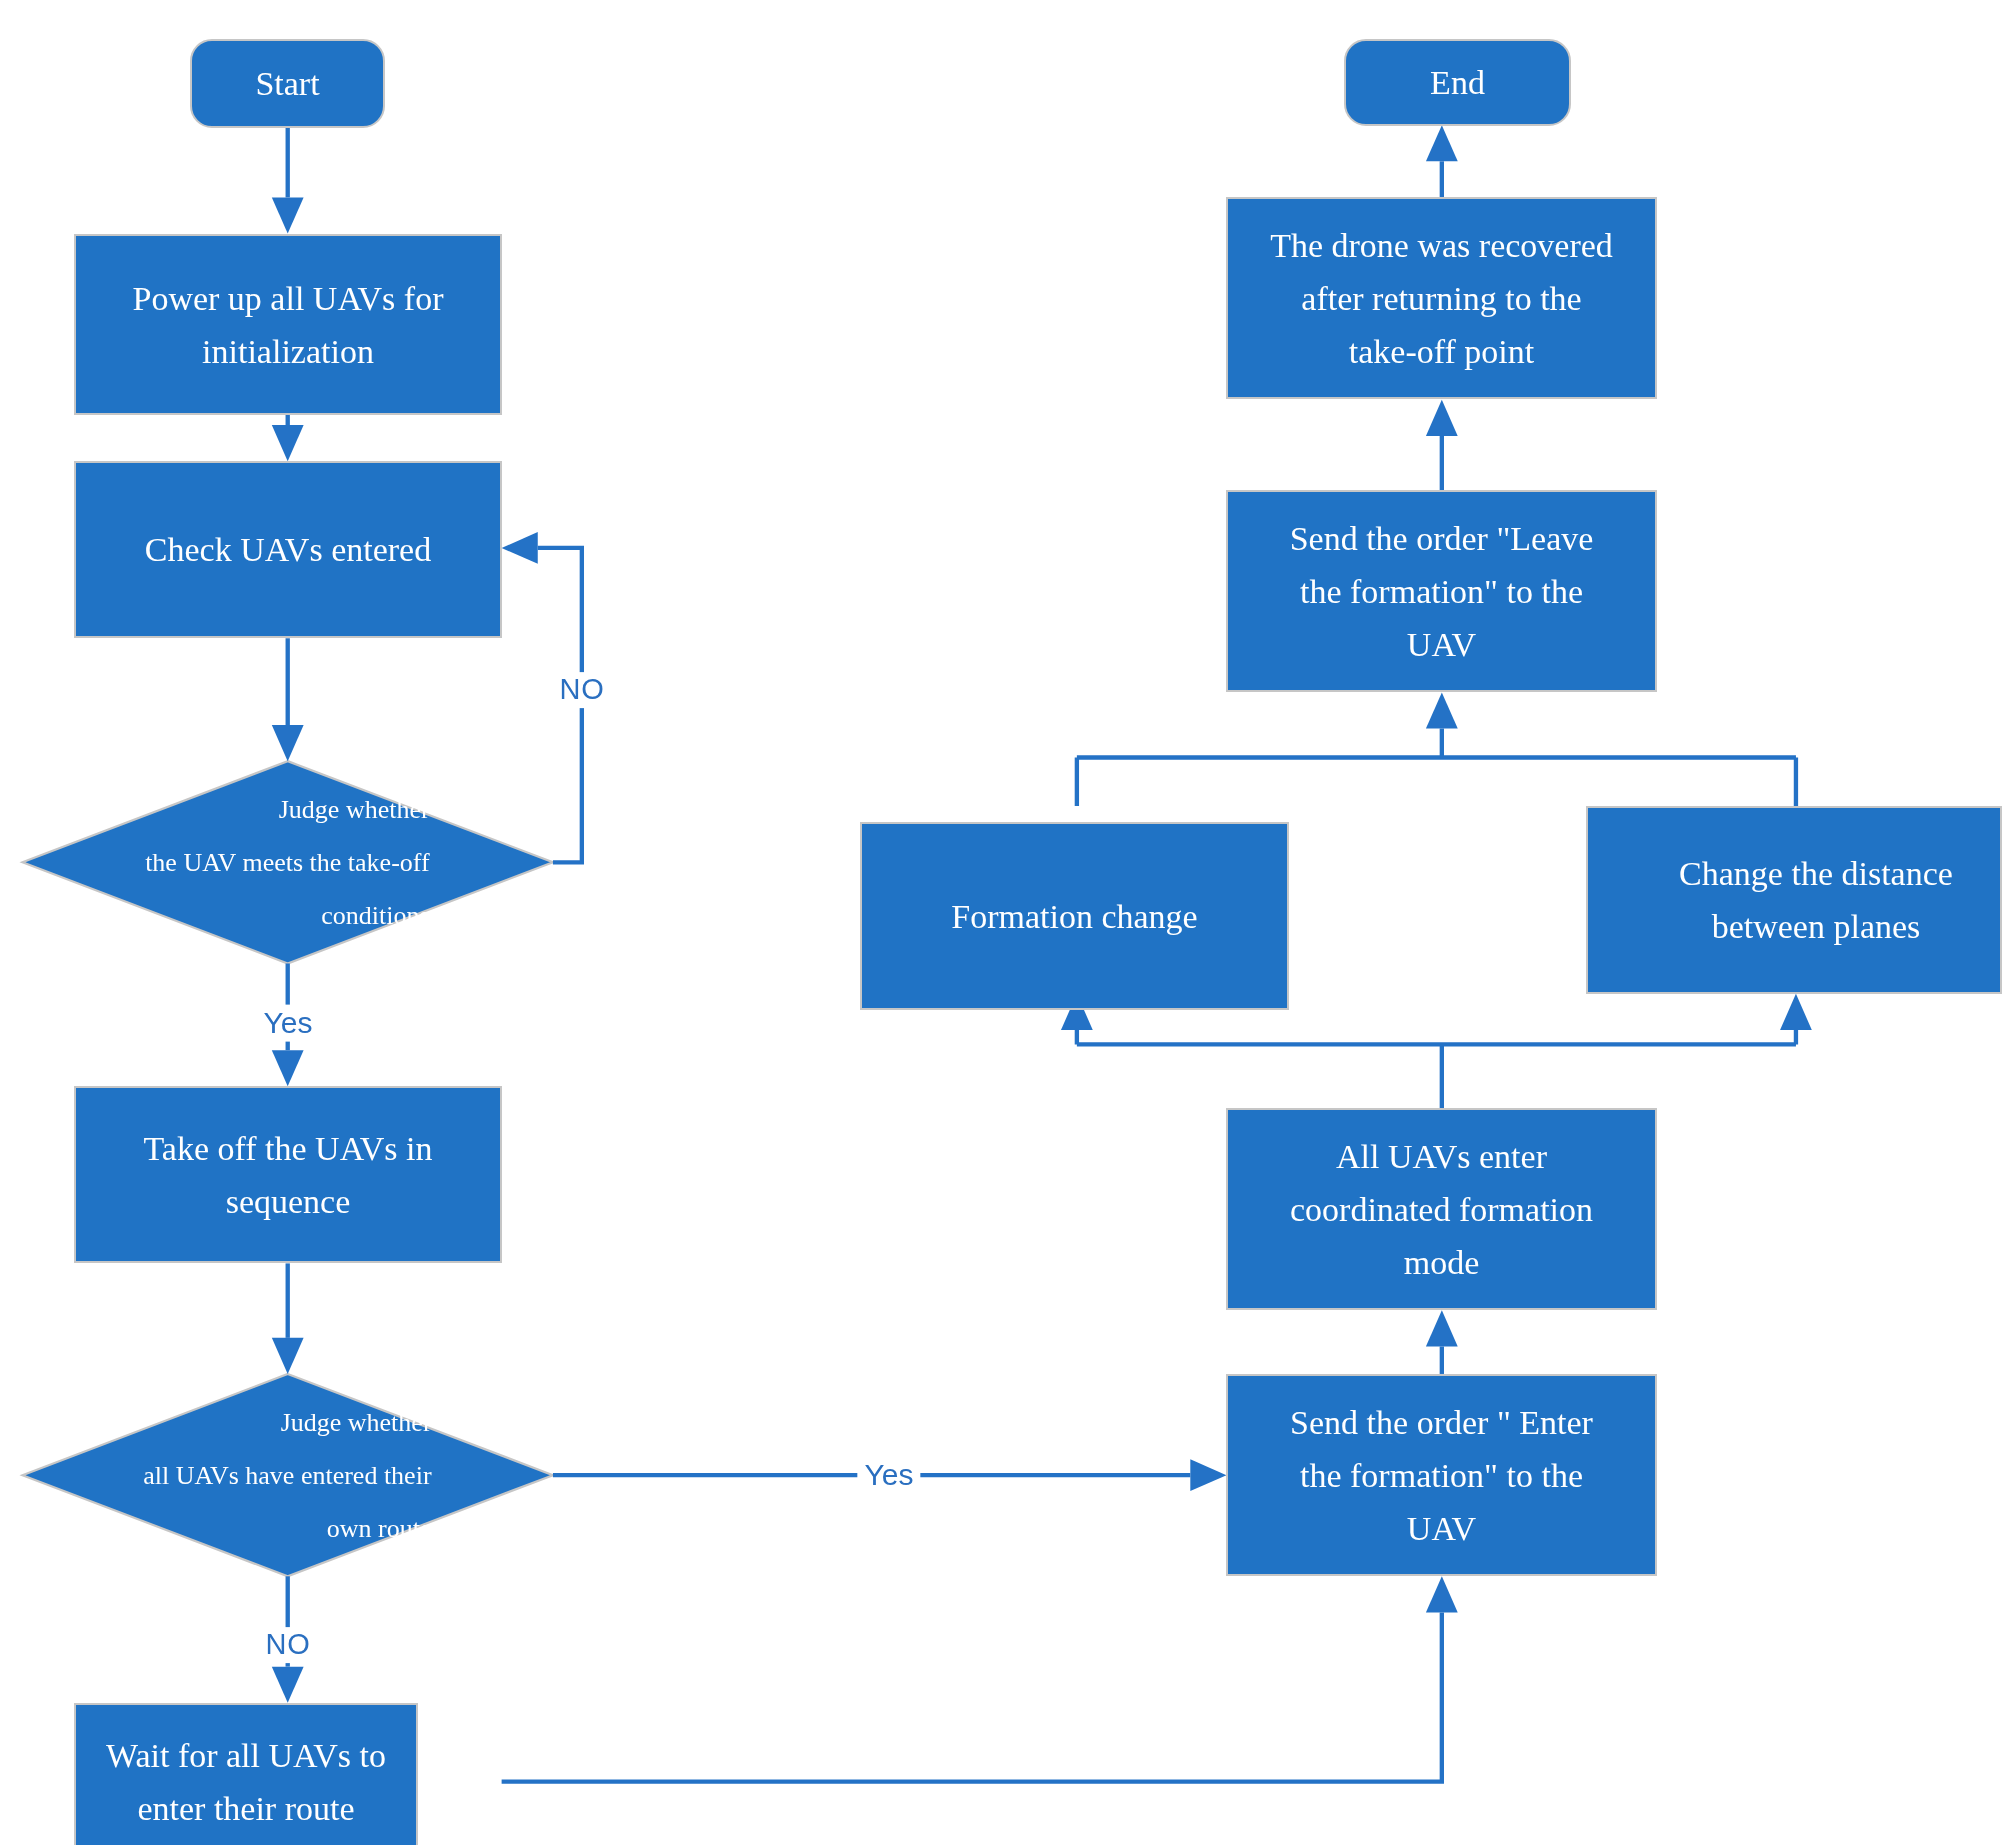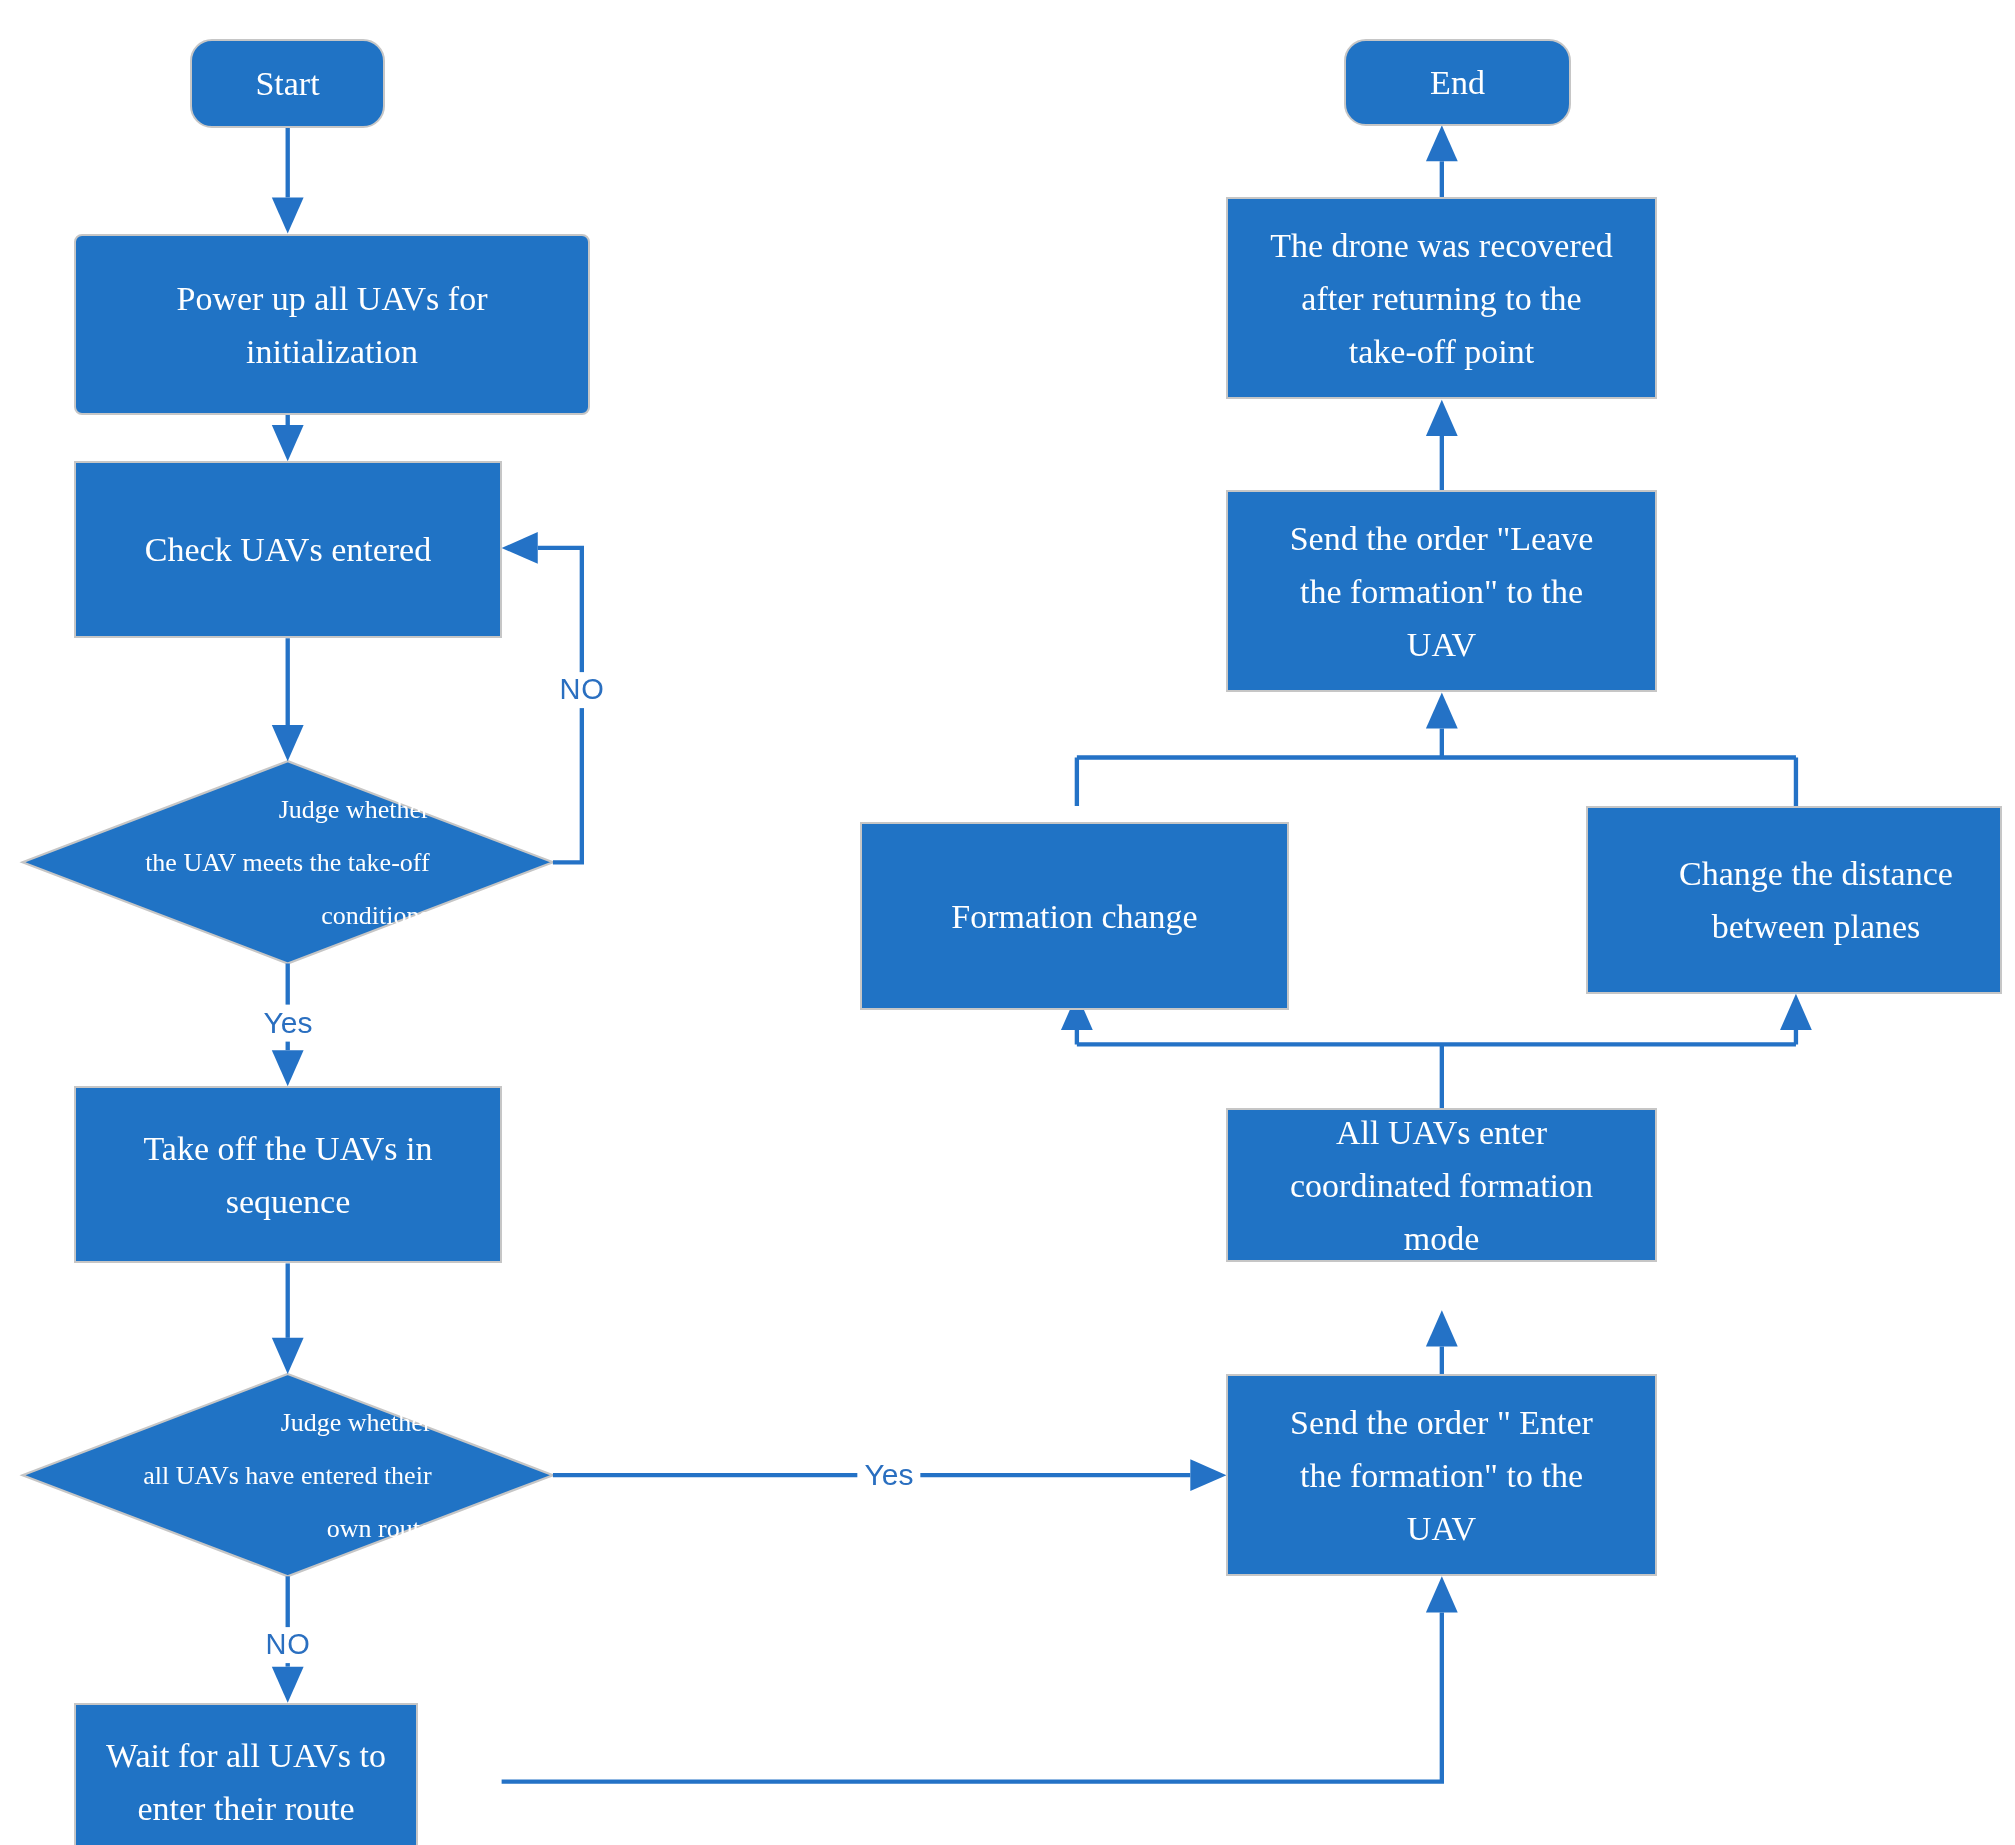--- a/index.html
+++ b/index.html
@@ -106,21 +106,21 @@
 
     <path class="wire" d="M1995,645 V570"></path>
     <polygon class="head" points="1995,520 1973,570 2017,570"></polygon>
 
     <path class="wire" d="M1995,240 V190"></path>
     <polygon class="head" points="1995,140 1973,190 2017,190"></polygon>
   </svg>
 
   <div class="node terminal" style="left:190px;top:14.5px;width:195px;height:89px;">Start</div>
 
-  <div class="node" style="left:74px;top:210px;width:516px;height:181px;border-radius:8px;">Power up all UAVs for
+  <div class="node" style="left:74px;top:210px;width:428px;height:181px;">Power up all UAVs for
 initialization</div>
 
   <div class="node" style="left:74px;top:437px;width:428px;height:177px;">Check UAVs entered</div>
 
   <div class="diamond-text" style="left:22.4px;top:737px;width:530px;height:202px;">Judge whether
 the UAV meets the take-off
 conditions</div>
 
   <div class="node" style="left:74px;top:1062px;width:428px;height:177px;">Take off the UAVs in
 sequence</div>
@@ -140,21 +140,21 @@
 
   <div class="node" style="left:1226px;top:466px;width:431px;height:202px;">Send the order "Leave
 the formation" to the
 UAV</div>
 
   <div class="node" style="left:860px;top:798px;width:429px;height:188px;">Formation change</div>
 
   <div class="node" style="left:1586px;top:782px;width:416px;height:188px;padding-left:44px;">Change the distance
 between planes</div>
 
-  <div class="node" style="left:1226px;top:1084px;width:431px;height:154px;">All UAVs enter
+  <div class="node" style="left:1226px;top:1084px;width:431px;height:202px;">All UAVs enter
 coordinated formation
 mode</div>
 
   <div class="node" style="left:1226px;top:1350px;width:431px;height:202px;">Send the order " Enter
 the formation" to the
 UAV</div>
 
   <div class="edge-label lbl-no" style="left:582px;top:666px;">NO</div>
 
   <div class="edge-label lbl-yes" style="left:288px;top:999px;">Yes</div>

